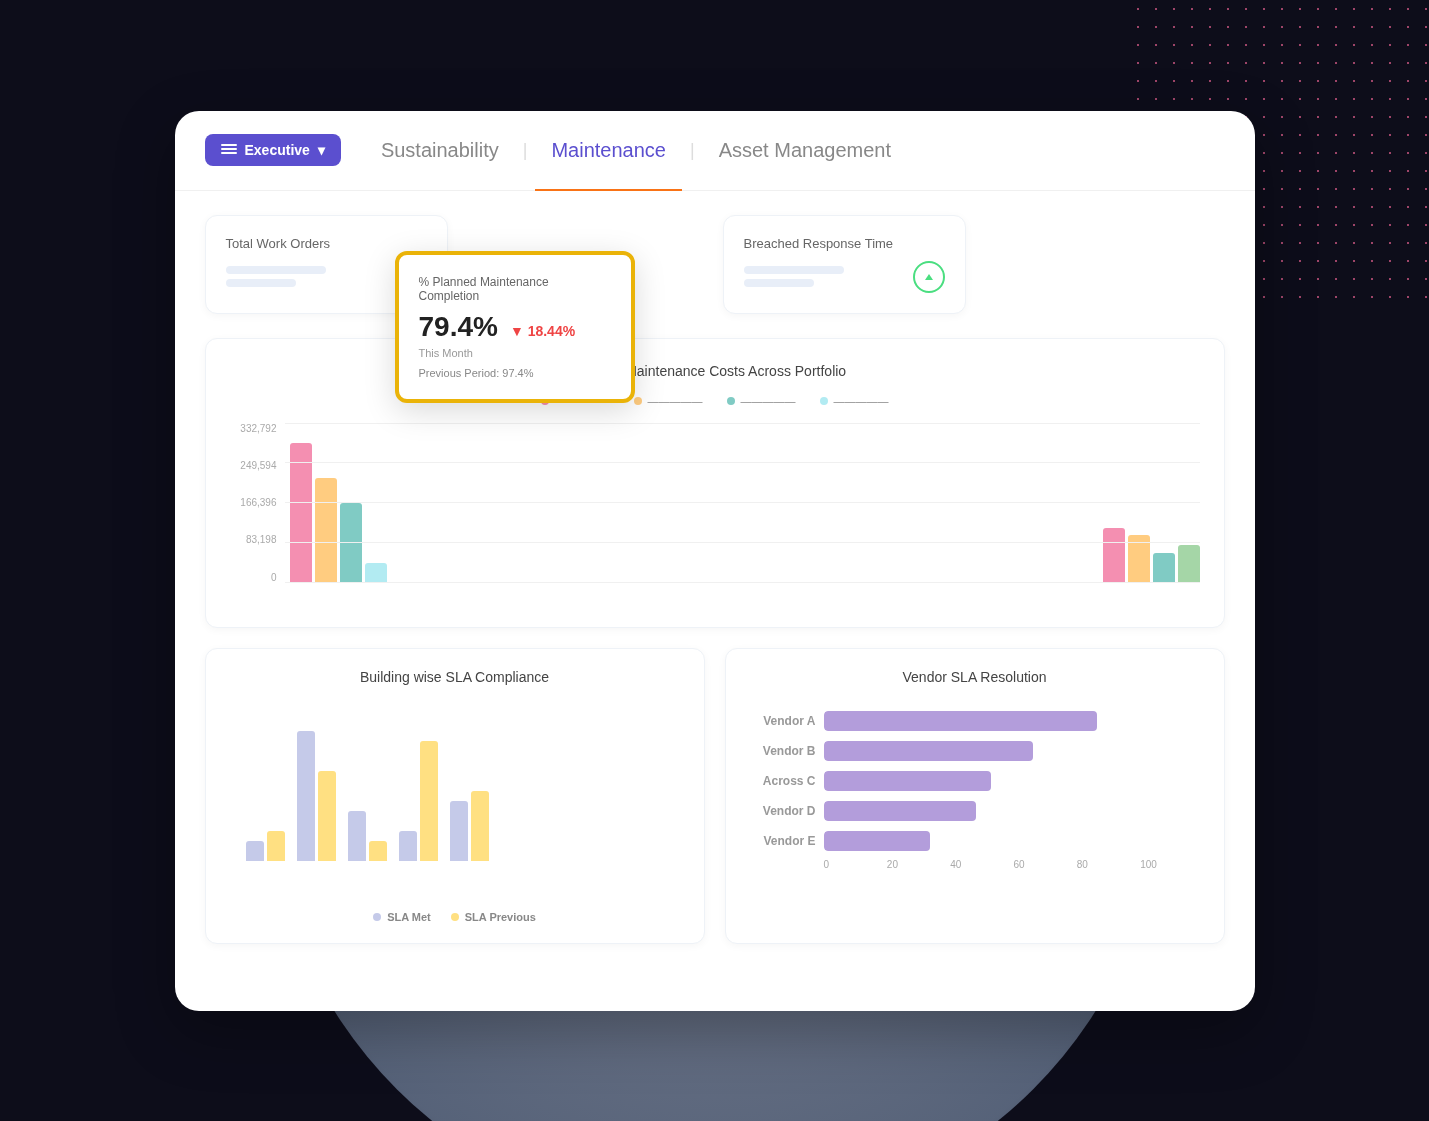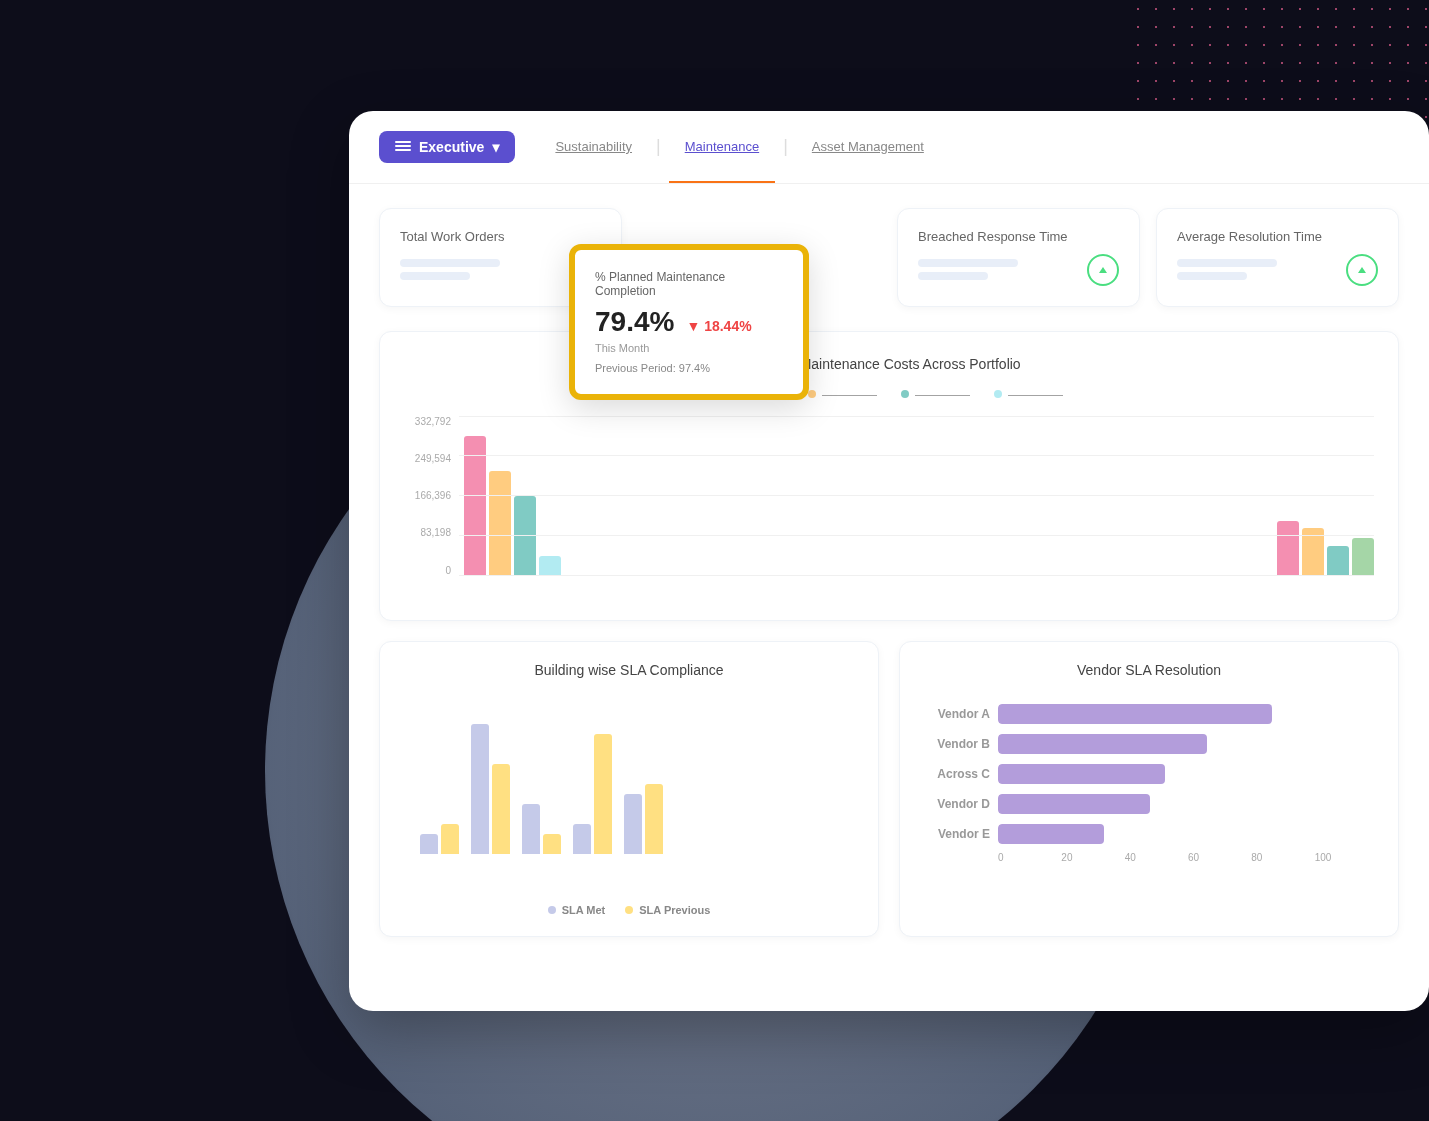--- a/index.html
+++ b/index.html
@@ -13,21 +13,21 @@
       overflow: hidden;
     }
 
     .outer-bg {
       position: relative;
       width: 1429px;
       height: 1121px;
       background: #0d0d1a;
       display: flex;
       align-items: center;
-      justify-content: flex-end;
+      justify-content: center;
     }
 
     .dot-pattern {
       position: absolute;
       top: 0;
       right: 0;
       width: 300px;
       height: 300px;
       background-image: radial-gradient(circle, #ff6b9d 1.5px, transparent 1.5px);
       background-size: 18px 18px;
@@ -95,27 +95,26 @@
     }
 
     .nav-tabs {
       display: flex;
       align-items: center;
       gap: 8px;
     }
 
     .nav-tab {
       padding: 8px 16px;
-      font-size: 13px;
+      font-size: 20px;
       color: #888;
       cursor: pointer;
       position: relative;
       background: none;
       border: none;
-      text-decoration: underline;
     }
 
     .nav-tab.active {
       color: #5b4fcf;
       font-weight: 500;
     }
 
     .nav-tab.active::after {
       content: '';
       position: absolute;
@@ -203,21 +202,21 @@
     .tooltip-card {
       position: absolute;
       top: 60px;
       left: 220px;
       background: white;
       border-radius: 12px;
       padding: 20px;
       box-shadow: 0 8px 32px rgba(0,0,0,0.15);
       z-index: 100;
       width: 240px;
-      border: 6px solid #eab308;
+      border: 4px solid #eab308;
     }
 
     .tooltip-title {
       font-size: 12px;
       color: #666;
       margin-bottom: 8px;
     }
 
     .tooltip-value {
       font-size: 28px;
@@ -512,34 +511,20 @@
               <div class="metric-bar short"></div>
             </div>
             <button class="up-arrow-btn">
               <svg width="10" height="10" viewBox="0 0 10 10">
                 <polygon points="5,2 9,8 1,8"></polygon>
               </svg>
             </button>
           </div>
         </div>
 
-        <div class="metric-card">
-          <span class="metric-title">Average Resolution Time</span>
-          <div class="metric-bottom">
-            <div class="metric-bars">
-              <div class="metric-bar long"></div>
-              <div class="metric-bar short"></div>
-            </div>
-            <button class="up-arrow-btn">
-              <svg width="10" height="10" viewBox="0 0 10 10">
-                <polygon points="5,2 9,8 1,8"></polygon>
-              </svg>
-            </button>
-          </div>
-        </div>
 
       </div>
 
       <div class="tooltip-card">
         <div class="tooltip-title">% Planned Maintenance Completion</div>
         <div class="tooltip-row">
           <span class="tooltip-value">79.4%</span>
           <span class="tooltip-change">▼ 18.44%</span>
         </div>
         <div style="font-size:11px;color:#999;margin-bottom:4px;">This Month</div>

